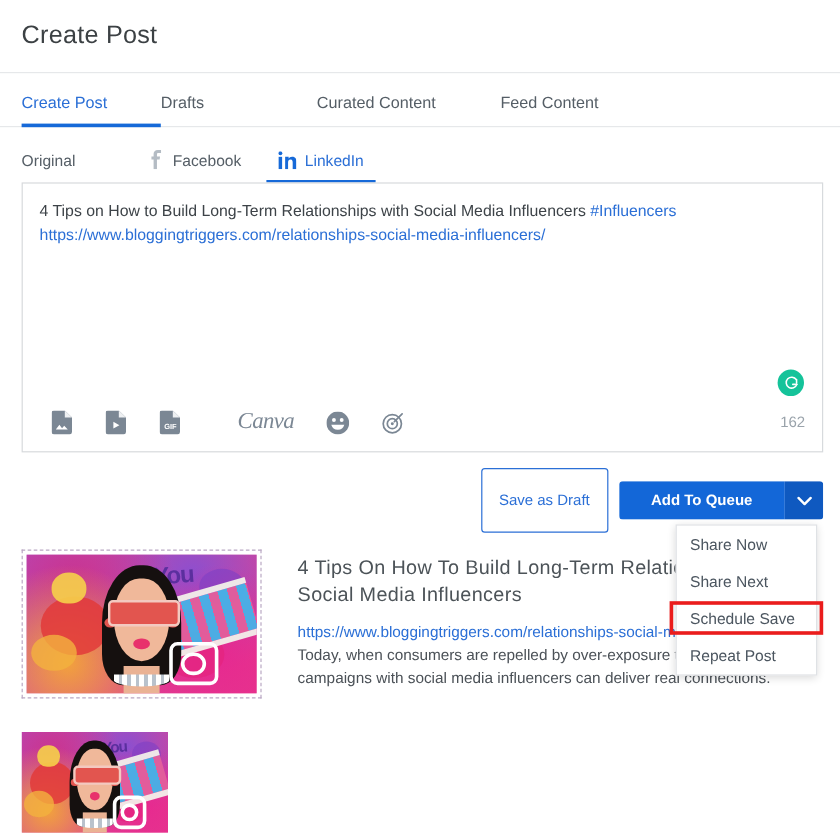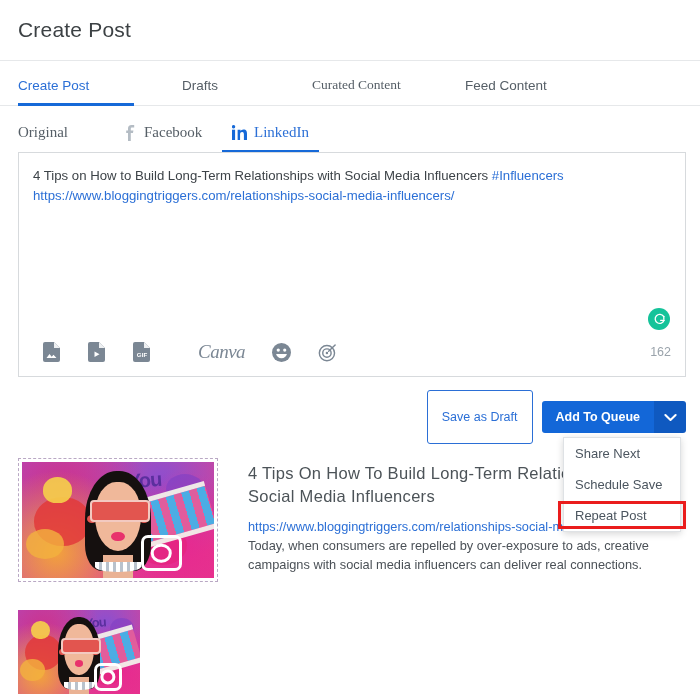--- a/index.html
+++ b/index.html
@@ -52,42 +52,41 @@
   .tab-primary.active::after {
     content: "";
     position: absolute;
     left: 0;
     right: 0;
     bottom: -1px;
     height: 3px;
     background: #1669d8;
   }
   .tp-w1 { width: 116px; }
-  .tp-w2 { width: 130px; margin-left: 48px; }
-  .tp-w3 { width: 153px; font-family: Liberation Serif, serif; }
+  .tp-w2 { width: 130px; }
+  .tp-w3 { width: 153px; }
   .tp-w4 { width: 140px; }
 
   
   .tabs-network {
     display: flex;
     align-items: flex-end;
     height: 46px;
     padding-left: 18px;
     box-sizing: border-box;
   }
   .tab-net {
     display: flex;
     align-items: center;
     gap: 7px;
-    font-size: 15px;
+    font-size: 13px;
     color: #555e66;
     padding: 0 0 11px 0;
     position: relative;
     cursor: pointer;
-    font-family: Liberation Serif, serif;
   }
   .tab-net.active .tn-label { color: #2b6fd6; }
   .tab-net.active::after {
     content: "";
     position: absolute;
     left: -10px;
     right: -10px;
     bottom: -1px;
     height: 3px;
     background: #1669d8;
@@ -189,21 +188,21 @@
     display: flex;
     border-radius: 3px;
     overflow: hidden;
     cursor: pointer;
   }
   .btn-queue {
     background: #1367d8;
     color: #fff;
     font-size: 12.5px;
     font-weight: bold;
-    padding: 9px 14px;
+    padding: 9px 27px;
     border: none;
     font-family: "Liberation Sans", sans-serif;
     cursor: pointer;
   }
   .btn-queue-caret {
     background: #0f59c0;
     color: #fff;
     width: 32px;
     display: flex;
     align-items: center;
@@ -580,17 +579,18 @@
     <span class="earR"></span>
     <span class="glasses"></span>
     <span class="lips"></span>
     <span class="neck"></span>
     <span class="necklace"></span>
     <span class="ig"></span>
   </div>
 </div>
 
 <div class="dropdown">
+  <div class="dd-item">Share Now</div>
   <div class="dd-item">Share Next</div>
   <div class="dd-item highlighted">Schedule Save</div>
   <div class="dd-item">Repeat Post</div>
 </div>
 <div class="hl-box"></div>
 
 </body></html>

